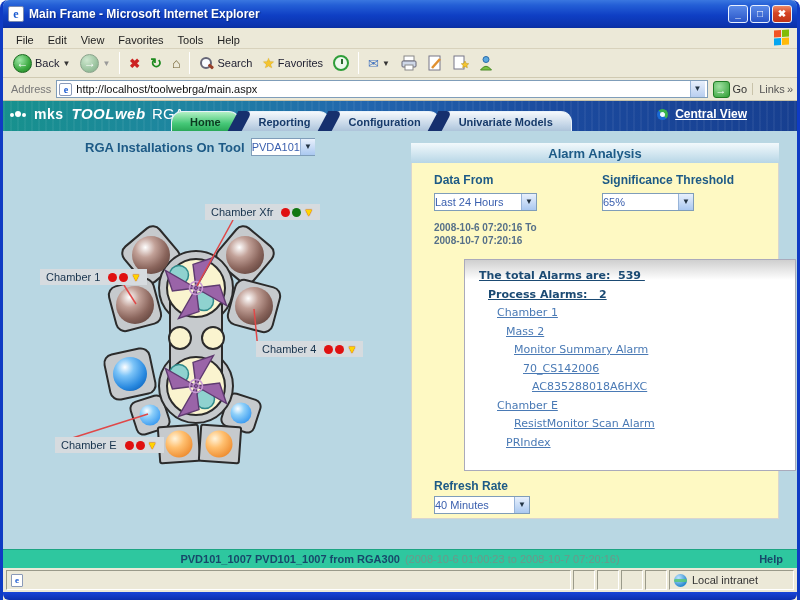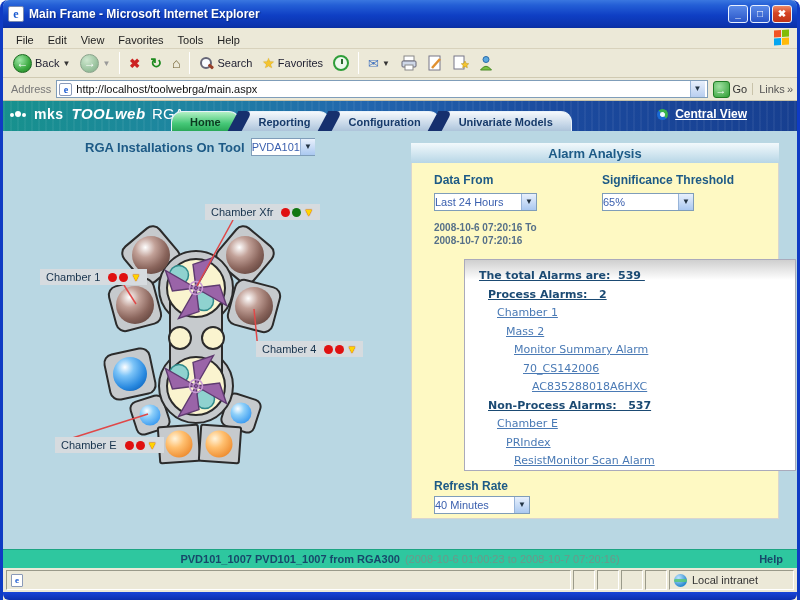--- a/index.html
+++ b/index.html
@@ -442,24 +442,23 @@
           <div>2008-10-7 07:20:16</div>
         </div>
         <div class="alarm-list">
           <div class="trow hdr lvl0">The total Alarms are:  539 </div>
           <div class="trow hdr lvl1">Process Alarms:   2</div>
           <div class="trow link lvl2">Chamber 1</div>
           <div class="trow link lvl3">Mass 2</div>
           <div class="trow link lvl4">Monitor Summary Alarm</div>
           <div class="trow link lvl5">70_CS142006</div>
           <div class="trow link lvl6">AC835288018A6HXC</div>
-          <div class="trow hdr lvl1">Non-Process Alarms:   537</div>
           <div class="trow link lvl2">Chamber E</div>
+          <div class="trow link lvl4">ResistMonitor Scan Alarm</div>
           <div class="trow link lvl3">PRIndex</div>
-          <div class="trow link lvl4">ResistMonitor Scan Alarm</div>
         </div>
         <div class="flabel lbl-refresh">Refresh Rate</div>
         <span class="xpselect sel-refresh">
           <span class="sval">40 Minutes</span>
           <span class="sarrow">▼</span>
         </span>
       </div>
     </div>
   </div>
 

